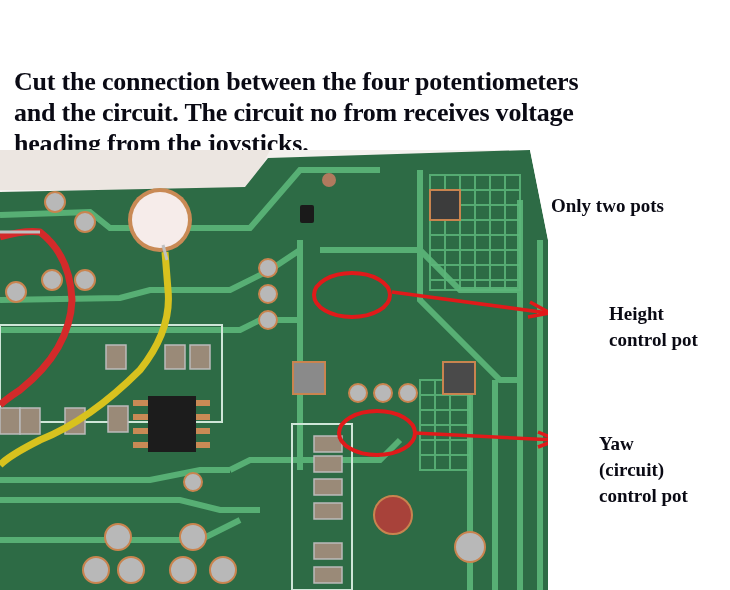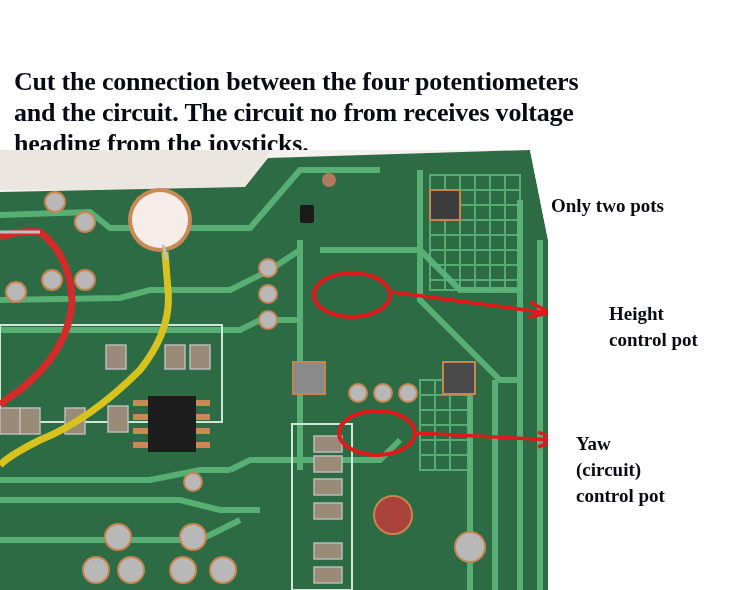--- a/index.html
+++ b/index.html
@@ -5,21 +5,21 @@
   html, body { margin:0; padding:0; }
   body { width:730px; height:590px; background:#ffffff; position:relative; overflow:hidden;
          font-family:"Liberation Serif","DejaVu Serif",serif; }
   .headline { position:absolute; left:14px; top:40px; width:716px; font-weight:bold;
               font-size:26px; line-height:31px; color:#0a0a14; letter-spacing:-0.2px;margin-top:26px; }
   .headline div { white-space:nowrap; }
   .photo { position:absolute; left:0; top:150px; width:730px; height:440px; }
   .note { position:absolute; font-weight:bold; font-size:19px; line-height:26px; color:#0a0a14; white-space:nowrap; }
   .note-pots { left:551px; top:193px;text-align:right; }
   .note-height { left:569px; top:301px;margin-left:40px; }
-  .note-yaw { left:576px; top:431px; }
+  .note-yaw { left:599px; top:431px; }
 </style>
 </head>
 <body>
 
 <div class="headline">
   <div>Cut the connection between the four potentiometers</div>
   <div>and the circuit. The circuit no from receives voltage</div>
   <div>heading from the joysticks.</div>
 </div>
 

